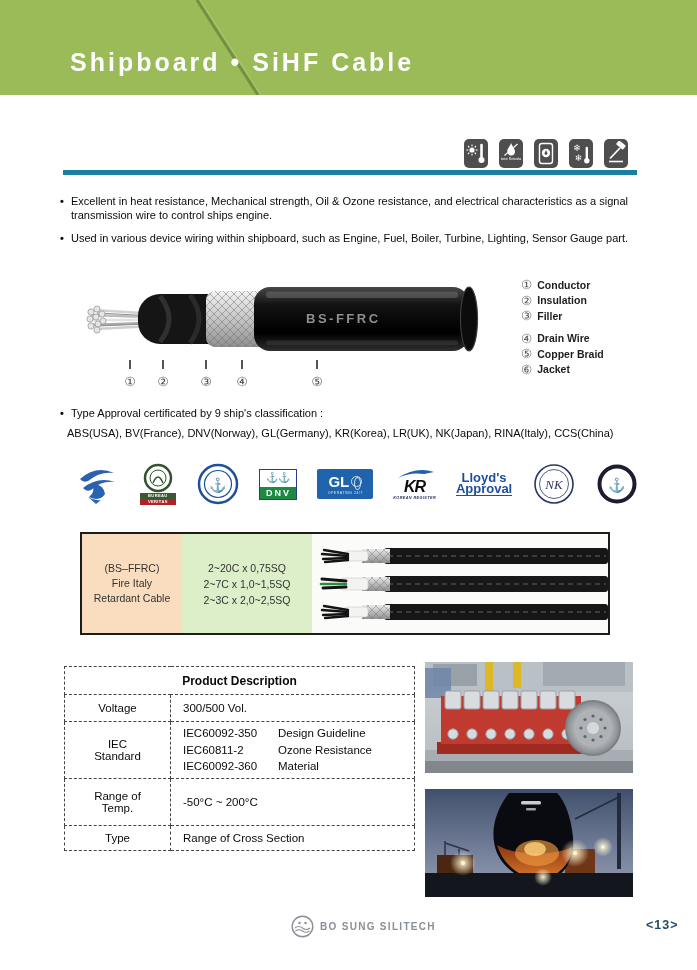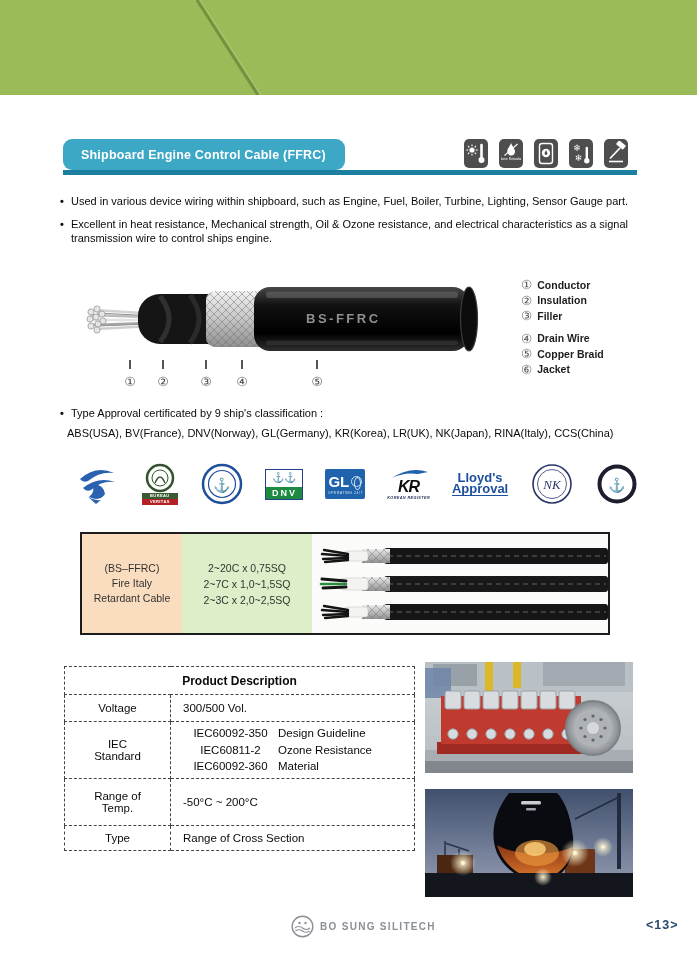--- a/index.html
+++ b/index.html
@@ -47,21 +47,21 @@
   .logo-row { position:absolute; left:74px; top:454px; width:564px; height:60px;
               display:flex; justify-content:space-between; align-items:center; }
   .logo-cell { display:flex; flex-direction:column; align-items:center; justify-content:center; }
 
   .bv-bar { width:36px; height:6px; font-size:4px; font-weight:bold; color:#fff; text-align:center;
             line-height:6px; letter-spacing:.4px; }
   .dnv-box { width:38px; border:1px solid #23418e; }
   .dnv-top { height:17px; background:#fff; color:#23418e; font-size:10px; text-align:center; line-height:16px; }
   .dnv-bot { height:12px; background:#1c8a40; color:#fff; font-weight:bold; font-size:9px;
              text-align:center; line-height:12px; letter-spacing:2px; }
-  .gl-box { width:40px; height:30px; background:#1f63ad; border-radius:2px; display:flex; flex-direction:column;
+  .gl-box { width:56px; height:30px; background:#1f63ad; border-radius:2px; display:flex; flex-direction:column;
             align-items:center; justify-content:center; }
   .gl-main { display:flex; align-items:center; gap:2px; color:#fff; font-weight:bold; font-size:15px; }
   .gl-globe { width:11px; height:11px; border:1.2px solid #cfe0f2; border-radius:50%; position:relative; }
   .gl-globe::before { content:""; position:absolute; left:50%; top:0; width:5px; height:11px; margin-left:-2.5px;
                       border:1px solid #cfe0f2; border-radius:50%; }
   .gl-cap { font-size:3.5px; color:#d8e6f5; letter-spacing:.5px; margin-top:1px; }
   .kr-main { font-size:16px; font-weight:bold; font-style:italic; color:#0c0c0c; letter-spacing:-1px; line-height:14px; }
   .kr-cap { font-size:3.8px; font-weight:bold; font-style:italic; color:#21325f; letter-spacing:.4px; margin-top:2px; }
   .lr-box { text-align:center; color:#1b4f9e; font-family:Liberation Sans, sans-serif; }
   .lr-l1 { font-size:13px; line-height:11px; font-weight:bold; }
@@ -77,21 +77,21 @@
                 align-items:center; justify-content:center; }
   .spec-sizes div { font-size:10.5px; line-height:16px; color:#333; }
   .spec-photo { flex:1; background:#fbfbfa; display:flex; align-items:center; justify-content:center; }
 
   
   .ptable { position:absolute; left:64px; top:666px; width:351px; border-collapse:collapse; }
   .ptable th, .ptable td { border:1px dashed #444; }
   .ptable th { height:28px; font-size:12px; font-weight:bold; color:#0a0a0a; }
   .plabel { width:106px; text-align:center; font-size:11.5px; color:#0a0a0a; white-space:pre-line; }
   .pvalue { font-size:11.5px; color:#0a0a0a; padding-left:12px; }
-  .iec-line { display:flex; line-height:16.5px;text-align:center; }
+  .iec-line { display:flex; line-height:16.5px; }
   .iec-code { width:95px; }
   .row-voltage td { height:27px; }
   .row-iec td { height:57px; }
   .row-heat td { height:35px; }
   .row-temp td { height:47px; }
   .row-type td { height:25px; }
 
   
   .photo { position:absolute; left:425px; overflow:hidden; }
   .photo-engine { top:662px; width:208px; height:111px; }
@@ -107,25 +107,23 @@
 </head>
 <body>
 
 <div class="page">
 
   <div class="banner">
     <svg width="697" height="95">
       <line x1="197" y1="0" x2="258" y2="95" stroke="#74913f" stroke-width="3"></line>
       <line x1="200" y1="0" x2="261" y2="95" stroke="#aac46e" stroke-width="1.2"></line>
     </svg>
+    <div class="banner-title">Shipboard • SiHF Cable</div>
   </div>
 
-  <div class="section-bar">
-    <span>Shipboard Engine Control Cable (FFRC)</span>
-  </div>
   <div class="section-underline"></div>
 
   <div class="icon-row">
     <div class="prop-icon">
       <svg width="20" height="25" viewBox="0 0 20 25">
         <circle cx="6" cy="9" r="2.6" fill="#fff"></circle>
         <g stroke="#fff" stroke-width="1.1">
           <line x1="6" y1="3.4" x2="6" y2="5.2"></line>
             <line x1="6" y1="12.8" x2="6" y2="14.6"></line>
           <line x1="0.4" y1="9" x2="2.2" y2="9"></line>
@@ -164,22 +162,22 @@
     <div class="prop-icon">
       <svg width="20" height="25" viewBox="0 0 20 25">
         <line x1="4" y1="17.5" x2="14" y2="7" stroke="#fff" stroke-width="1.8"></line>
         <rect x="10.5" y="1.5" width="9" height="5" rx="1" transform="rotate(40 15 4)" fill="#fff"></rect>
         <line x1="3" y1="20.5" x2="17" y2="20.5" stroke="#fff" stroke-width="1.6"></line>
       </svg>
     </div>
   </div>
 
   <ul class="features">
+    <li>Excellent in heat resistance, Mechanical strength, Oil &amp; Ozone resistance, and electrical characteristics as a signal transmission wire to control ships engine.</li>
     <li>Used in various device wiring within shipboard, such as Engine, Fuel, Boiler, Turbine, Lighting, Sensor Gauge part.</li>
-    <li>Excellent in heat resistance, Mechanical strength, Oil &amp; Ozone resistance, and electrical characteristics as a signal transmission wire to control ships engine.</li>
   </ul>
 
   <svg class="cable-fig" width="420" height="80" viewBox="0 0 420 80">
     <defs>
       <linearGradient id="jg" x1="0" y1="0" x2="0" y2="1">
         <stop offset="0" stop-color="#484848"></stop>
           <stop offset="0.28" stop-color="#121212"></stop>
         <stop offset="0.72" stop-color="#000"></stop>
           <stop offset="1" stop-color="#2f2f2f"></stop>
       </linearGradient>

